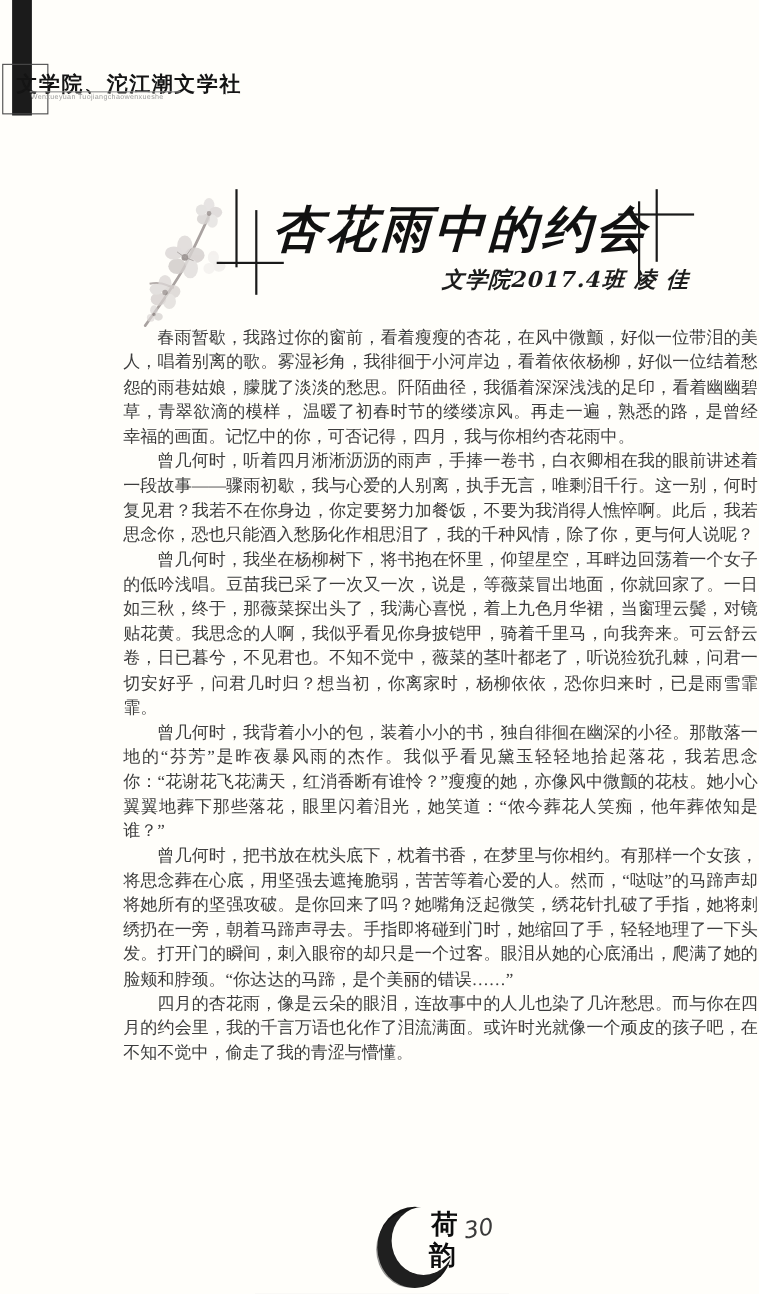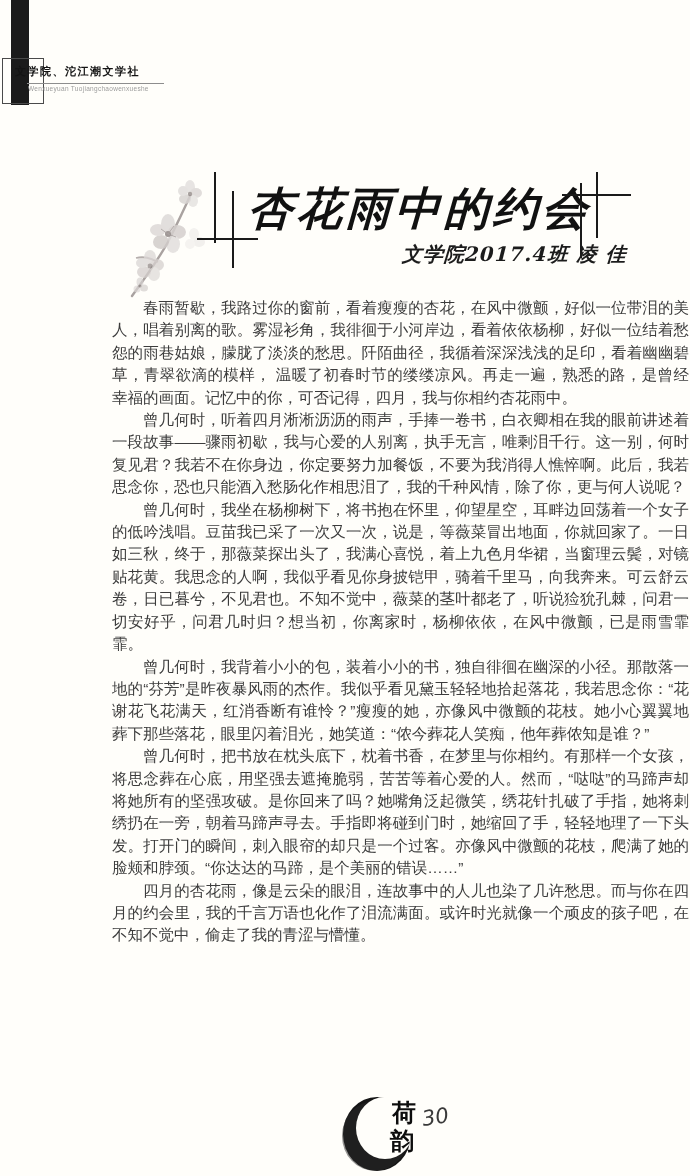--- a/index.html
+++ b/index.html
@@ -17,21 +17,21 @@
   .org-bar{
     position:absolute;left:11px;top:0;width:18px;height:105px;
     background:#1b1b1b;
   }
   .org-box{
     position:absolute;left:2px;top:58px;width:40px;height:44px;
     border:1.5px solid #4a4a4a;
   }
   .org-title{
     position:absolute;left:15px;top:64px;
-    font-weight:bold;font-size:11px;letter-spacing:1.5px;
+    font-weight:bold;font-size:19px;letter-spacing:1.5px;
     color:#141414;white-space:nowrap;
     font-family:"DejaVu Serif","Liberation Serif",serif;
   }
   .org-underline{
     position:absolute;left:27px;top:83px;width:137px;height:1px;
     background:#8d8d8d;
   }
   .org-pinyin{
     position:absolute;left:28px;top:85px;
     font-size:6.5px;letter-spacing:.3px;color:#9c9c9c;
@@ -63,21 +63,21 @@
 
   
   .article{
     position:absolute;left:112px;top:297px;width:577px;
   }
   .article p{
     margin:0;padding:0;
     font-size:15.5px;line-height:22.4px;
     text-align:justify;text-indent:2em;
     color:#3c3c3c;
-    font-family:Liberation Sans, sans-serif;
+    font-family:Liberation Serif, serif;
   }
 
   
   .enso{position:absolute;left:341px;top:1092px;}
   .logo-char{
     position:absolute;font-weight:bold;color:#0d0d0d;
     font-family:"DejaVu Serif","Liberation Serif",serif;
     line-height:1;
   }
   .logo-char.top{left:392px;top:1101px;font-size:24px;}
@@ -155,23 +155,23 @@
     <div class="decor-line fr-v1"></div>
     <div class="decor-line fr-v2"></div>
     <div class="decor-line fr-h1"></div>
 
     <div class="byline">文学院2017.4班 凌 佳</div>
   </div>
 
   <div class="article">
     <p>春雨暂歇，我路过你的窗前，看着瘦瘦的杏花，在风中微颤，好似一位带泪的美人，唱着别离的歌。雾湿衫角，我徘徊于小河岸边，看着依依杨柳，好似一位结着愁怨的雨巷姑娘，朦胧了淡淡的愁思。阡陌曲径，我循着深深浅浅的足印，看着幽幽碧草，青翠欲滴的模样， 温暖了初春时节的缕缕凉风。再走一遍，熟悉的路，是曾经幸福的画面。记忆中的你，可否记得，四月，我与你相约杏花雨中。</p>
     <p>曾几何时，听着四月淅淅沥沥的雨声，手捧一卷书，白衣卿相在我的眼前讲述着一段故事——骤雨初歇，我与心爱的人别离，执手无言，唯剩泪千行。这一别，何时复见君？我若不在你身边，你定要努力加餐饭，不要为我消得人憔悴啊。此后，我若思念你，恐也只能酒入愁肠化作相思泪了，我的千种风情，除了你，更与何人说呢？</p>
-    <p>曾几何时，我坐在杨柳树下，将书抱在怀里，仰望星空，耳畔边回荡着一个女子的低吟浅唱。豆苗我已采了一次又一次，说是，等薇菜冒出地面，你就回家了。一日如三秋，终于，那薇菜探出头了，我满心喜悦，着上九色月华裙，当窗理云鬓，对镜贴花黄。我思念的人啊，我似乎看见你身披铠甲，骑着千里马，向我奔来。可云舒云卷，日已暮兮，不见君也。不知不觉中，薇菜的茎叶都老了，听说猃狁孔棘，问君一切安好乎，问君几时归？想当初，你离家时，杨柳依依，在风中微颤，已是雨雪霏霏。</p>
+    <p>曾几何时，我坐在杨柳树下，将书抱在怀里，仰望星空，耳畔边回荡着一个女子的低吟浅唱。豆苗我已采了一次又一次，说是，等薇菜冒出地面，你就回家了。一日如三秋，终于，那薇菜探出头了，我满心喜悦，着上九色月华裙，当窗理云鬓，对镜贴花黄。我思念的人啊，我似乎看见你身披铠甲，骑着千里马，向我奔来。可云舒云卷，日已暮兮，不见君也。不知不觉中，薇菜的茎叶都老了，听说猃狁孔棘，问君一切安好乎，问君几时归？想当初，你离家时，杨柳依依，恐你归来时，已是雨雪霏霏。</p>
     <p>曾几何时，我背着小小的包，装着小小的书，独自徘徊在幽深的小径。那散落一地的“芬芳”是昨夜暴风雨的杰作。我似乎看见黛玉轻轻地拾起落花，我若思念你：“花谢花飞花满天，红消香断有谁怜？”瘦瘦的她，亦像风中微颤的花枝。她小心翼翼地葬下那些落花，眼里闪着泪光，她笑道：“侬今葬花人笑痴，他年葬侬知是谁？”</p>
-    <p>曾几何时，把书放在枕头底下，枕着书香，在梦里与你相约。有那样一个女孩，将思念葬在心底，用坚强去遮掩脆弱，苦苦等着心爱的人。然而，“哒哒”的马蹄声却将她所有的坚强攻破。是你回来了吗？她嘴角泛起微笑，绣花针扎破了手指，她将刺绣扔在一旁，朝着马蹄声寻去。手指即将碰到门时，她缩回了手，轻轻地理了一下头发。打开门的瞬间，刺入眼帘的却只是一个过客。亦像风中微颤的花枝，爬满了她的脸颊和脖颈。“你达达的马蹄，是个美丽的错误……”</p>
+    <p>曾几何时，把书放在枕头底下，枕着书香，在梦里与你相约。有那样一个女孩，将思念葬在心底，用坚强去遮掩脆弱，苦苦等着心爱的人。然而，“哒哒”的马蹄声却将她所有的坚强攻破。是你回来了吗？她嘴角泛起微笑，绣花针扎破了手指，她将刺绣扔在一旁，朝着马蹄声寻去。手指即将碰到门时，她缩回了手，轻轻地理了一下头发。打开门的瞬间，刺入眼帘的却只是一个过客。眼泪从她的心底涌出，爬满了她的脸颊和脖颈。“你达达的马蹄，是个美丽的错误……”</p>
     <p>四月的杏花雨，像是云朵的眼泪，连故事中的人儿也染了几许愁思。而与你在四月的约会里，我的千言万语也化作了泪流满面。或许时光就像一个顽皮的孩子吧，在不知不觉中，偷走了我的青涩与懵懂。</p>
   </div>
 
   <div>
     <svg class="enso" width="76" height="82" viewBox="0 0 76 82">
       <ellipse cx="36" cy="42" rx="34" ry="37" fill="#151515"></ellipse>
       <ellipse cx="34" cy="44" rx="33" ry="35" fill="#2a2a2a" opacity="0.5"></ellipse>
       <ellipse cx="44" cy="36" rx="29" ry="31" fill="#fffefa"></ellipse>
       <path d="M62 12 C 68 20, 70 26, 70 34" stroke="#fffefa" stroke-width="4" fill="none"></path>
     </svg>

